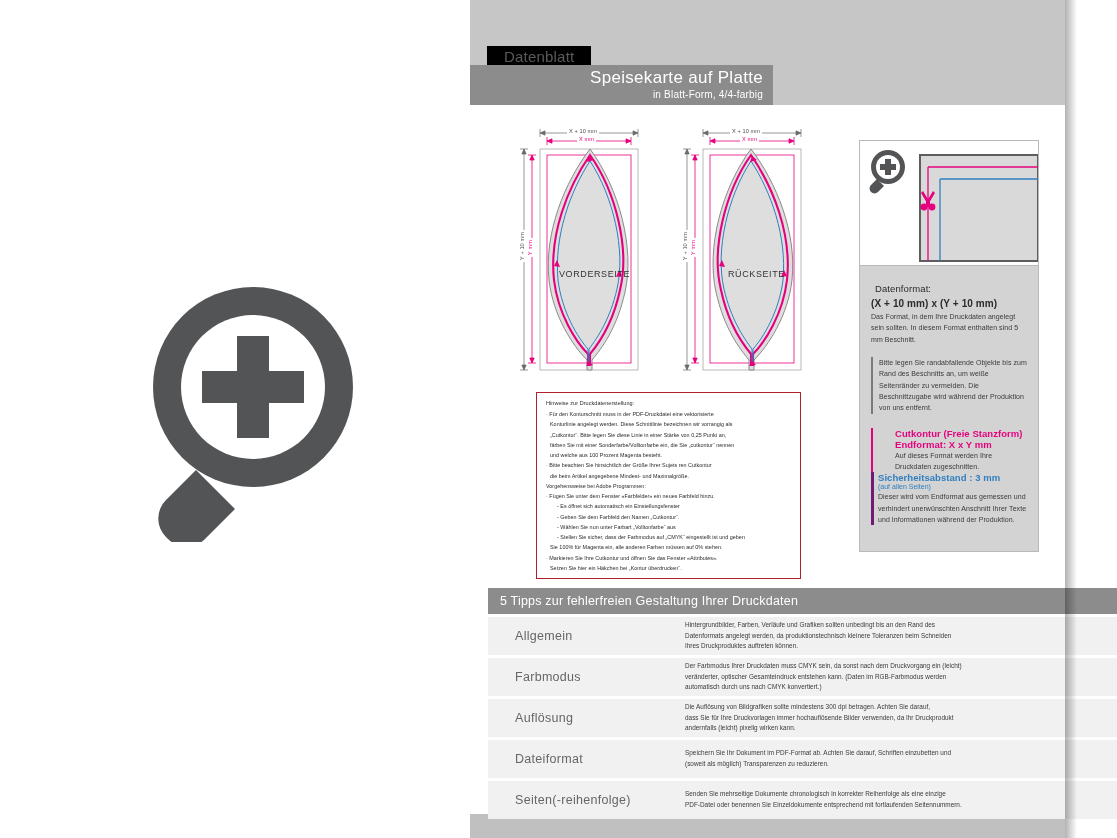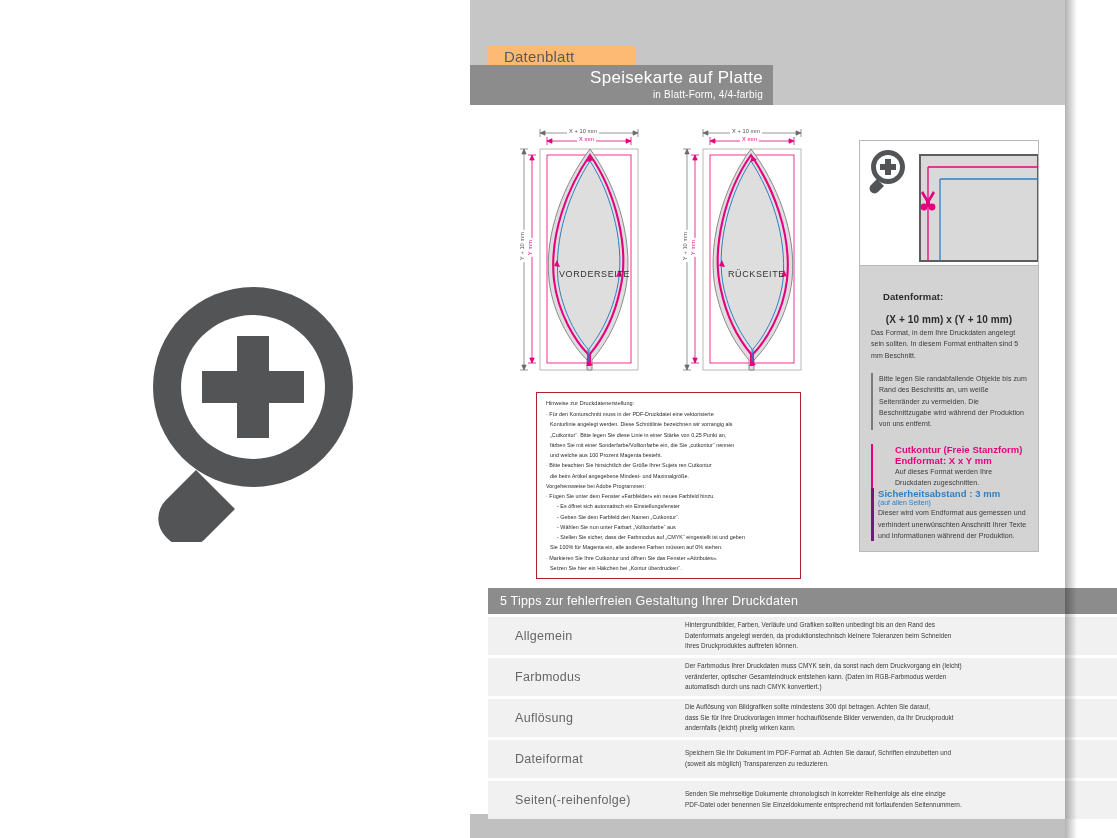--- a/index.html
+++ b/index.html
@@ -13,21 +13,21 @@
 
   
   #doc-page{position:absolute;left:470px;top:0;width:595px;height:838px;background:#fff;}
   #page-shadow{position:absolute;left:1065px;top:0;width:12px;height:838px;
       background:linear-gradient(to right,rgba(0,0,0,.30),rgba(0,0,0,0));}
   #top-band{position:absolute;left:0;top:0;width:595px;height:105px;background:#c6c6c6;}
   #bottom-band{position:absolute;left:0;top:814px;width:595px;height:24px;background:#c0c0c0;}
   #white-mid{position:absolute;left:0;top:105px;width:595px;height:709px;background:#fff;}
 
   
-  #tab-datenblatt{position:absolute;left:17px;top:46px;width:148px;height:22px;background:#fdba74;}
+  #tab-datenblatt{position:absolute;left:17px;top:46px;width:104px;height:22px;background:#000000;}
   #tab-datenblatt span{position:absolute;left:17px;top:2px;font-size:15px;color:#5a5a5a;
       letter-spacing:.2px;}
 
   
   #title-bar{position:absolute;left:0;top:65px;width:303px;height:40px;background:#8c8c8c;text-align:center;}
   #title-main{position:absolute;right:10px;top:3px;color:#fff;font-size:17px;letter-spacing:.3px;}
   #title-sub{position:absolute;right:10px;top:24px;color:#fff;font-size:10px;letter-spacing:.2px;}
 
   
   .drawing{position:absolute;top:120px;width:165px;height:260px;}
@@ -48,22 +48,22 @@
   #instruction-box p.ind1{padding-left:4px;}
   #instruction-box p.ind2{padding-left:11px;}
 
   
   #info-panel{position:absolute;left:389px;top:140px;width:180px;height:412px;
       border:1px solid #b9b9b9;background:#d3d3d3;box-sizing:border-box;}
   #info-preview{position:absolute;left:0;top:0;width:178px;height:125px;background:#fff;
       border-bottom:1px solid #b9b9b9;box-sizing:border-box;}
   #info-text{position:absolute;left:0;top:126px;width:178px;padding:12px 11px 0 11px;
       box-sizing:border-box;}
-  #info-text h4{margin:12px;font-size:9.5px;color:#2b2b2b;font-weight:bold;letter-spacing:.1px;}
-  #info-text .big{font-size:10px;color:#2b2b2b;font-weight:bold;margin:1px 0 2px 0;letter-spacing:.1px;text-align:center;}
+  #info-text h4{margin:4px;font-size:9.5px;color:#2b2b2b;font-weight:normal;letter-spacing:.1px;}
+  #info-text .big{font-size:10px;color:#2b2b2b;font-weight:bold;margin:1px 0 2px 0;letter-spacing:.1px;}
   #info-text .body{font-size:7px;color:#3a3a3a;line-height:1.62;margin:0;letter-spacing:.05px;}
   .quote-blk{border-left:2px solid #7a7a7a;padding-left:6px;margin-top:12px;}
   .quote-mag{border-left:2px solid #e6007e;padding-left:22px;margin-top:14px;}
   .quote-blue{border-left:3px solid #701a75;padding-left:4px;}
   .h-mag{color:#e6007e;font-size:9.5px;font-weight:bold;margin:0;letter-spacing:.05px;}
   .h-blue{color:#2f7fc1;font-size:9.5px;font-weight:bold;margin:0;letter-spacing:.05px;}
   .sub-blue{color:#2f7fc1;font-size:7px;margin:0 0 1px 0;}
 
   
   #tips-section{position:absolute;left:18px;top:588px;width:678px;border-radius:29px;}

